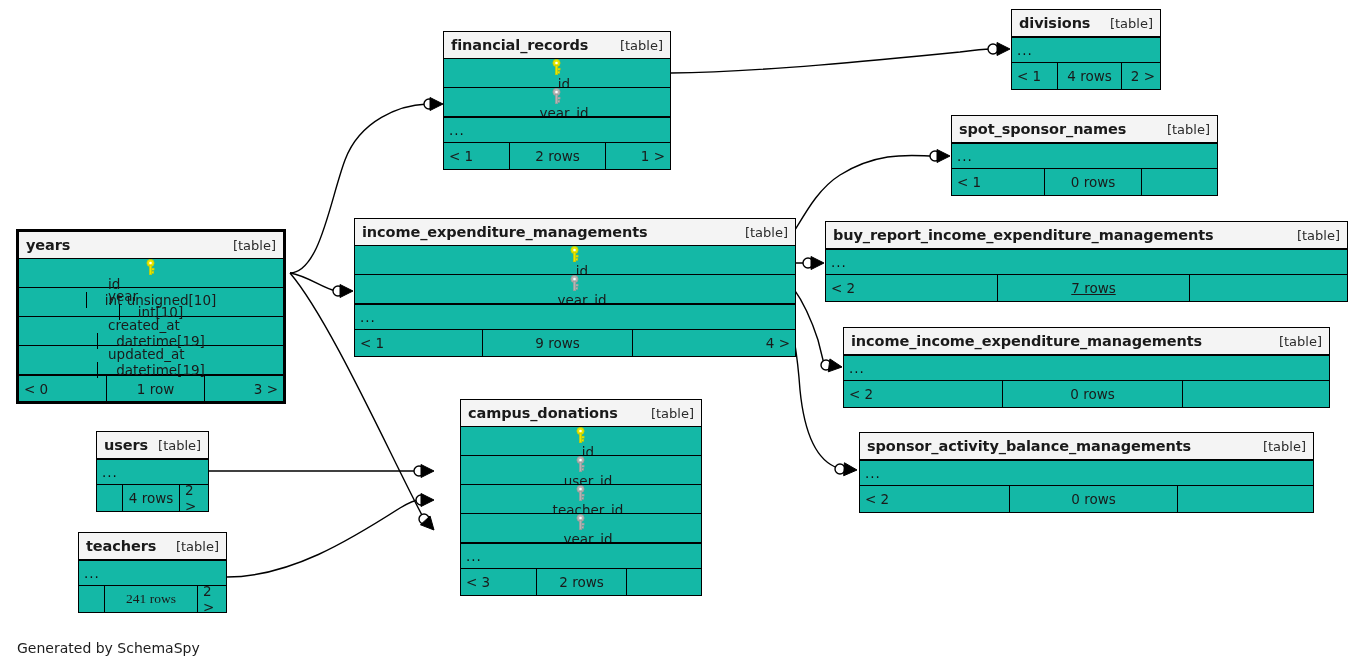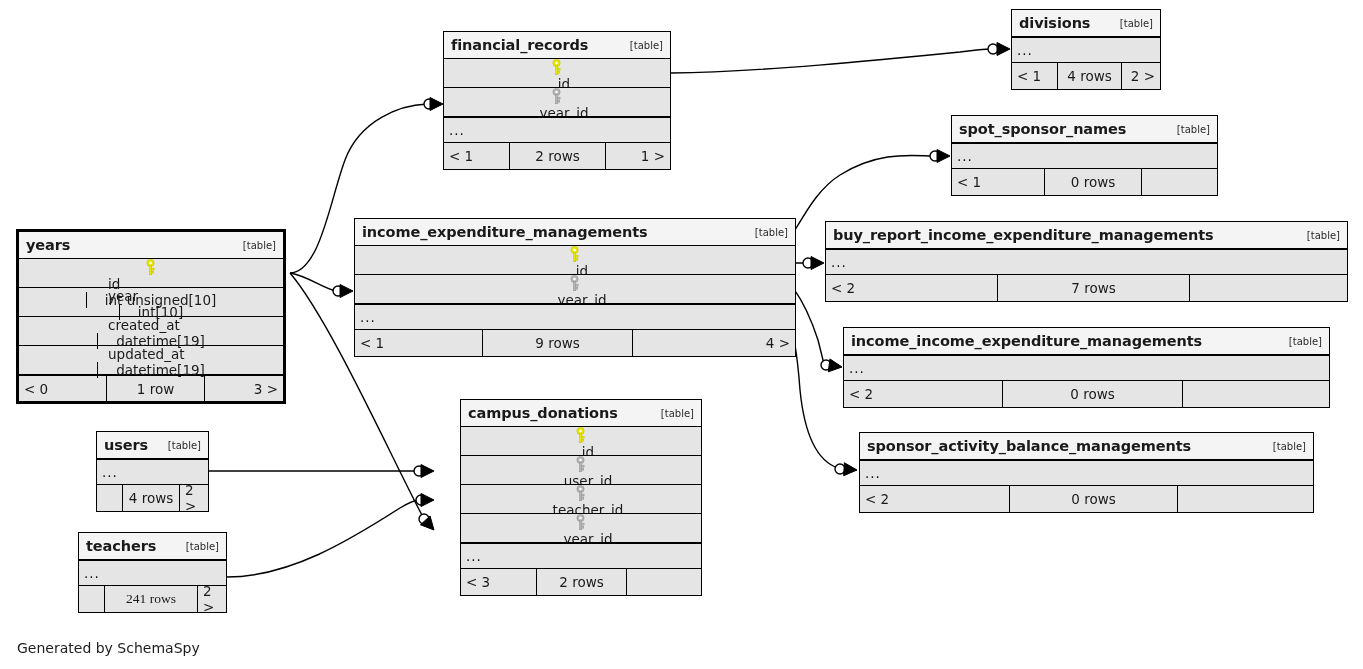--- a/index.html
+++ b/index.html
@@ -27,21 +27,21 @@
     position: absolute;
     left: 0; top: 0;
     width: 1363px;
     height: 669px;
     pointer-events: none;
   }
 
   .table-node {
     position: absolute;
     box-sizing: border-box;
-    background: #e5e5e5;
+    background: #14b8a6;
     border: 1.6px solid #000000;
     display: flex;
     flex-direction: column;
   }
   .table-node.emphasis {
     border-width: 3px;
   }
 
   .tn-title {
     box-sizing: border-box;
@@ -53,21 +53,21 @@
     padding: 0 7px;
     height: 27px;
     white-space: nowrap;
   }
   .tn-title-name {
     font-weight: bold;
     font-size: 14.5px;
     letter-spacing: -0.1px;
   }
   .tn-title-tag {
-    font-size: 10px;
+    font-size: 13px;
     color: #2b2b2b;
     font-weight: normal;
     padding-left: 10px;
   }
 
   .tn-col {
     box-sizing: border-box;
     border-bottom: 1.3px solid #000000;
     height: 29px;
     display: flex;
@@ -338,21 +338,21 @@
         </div>
       </div>
       <div class="table-node" style="left: 825px; top: 221px; width: 523px;">
         <div class="tn-title">
           <span class="tn-title-name">buy_report_income_expenditure_managements</span>
           <span class="tn-title-tag">[table]</span>
         </div>
         <div class="tn-ellipsis thin-top">...</div>
         <div class="tn-footer" style="border-top: 0px;">
           <div class="tn-footer-cell tn-f-left" style="width: 172px;">&lt; 2</div>
-          <div class="tn-footer-cell tn-f-center" style="width: 192px;">7 rows</div>
+          <div class="tn-footer-cell tn-f-center" style="width: 192px; text-decoration: underline;">7 rows</div>
           <div class="tn-footer-cell tn-f-center" style="width: 157px; flex: 1 1 0%;"></div>
         </div>
       </div>
       <div class="table-node" style="left: 843px; top: 327px; width: 487px;">
         <div class="tn-title">
           <span class="tn-title-name">income_income_expenditure_managements</span>
           <span class="tn-title-tag">[table]</span>
         </div>
         <div class="tn-ellipsis thin-top">...</div>
         <div class="tn-footer" style="border-top: 0px;">

